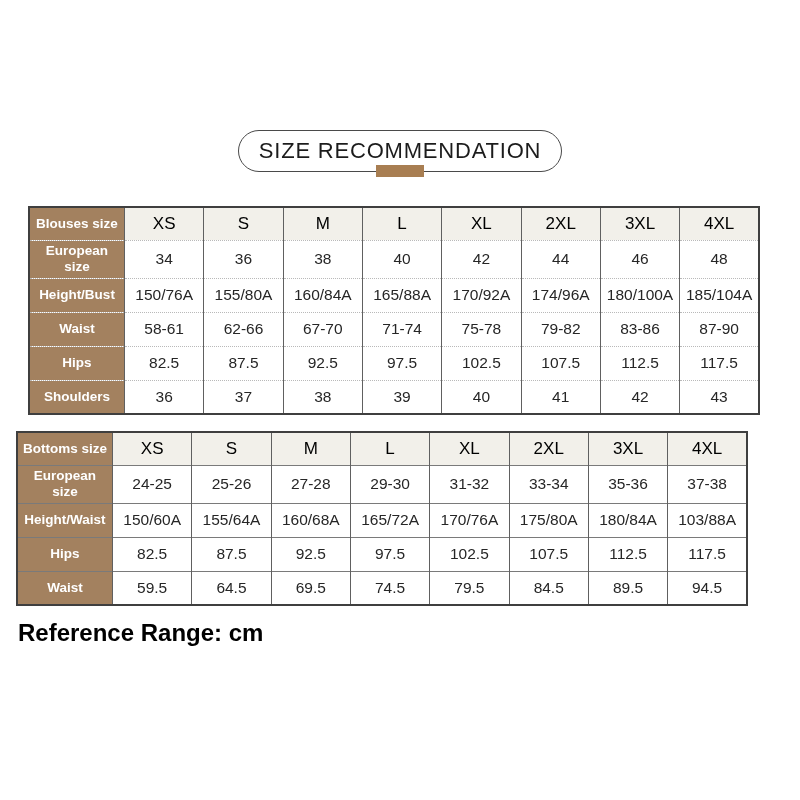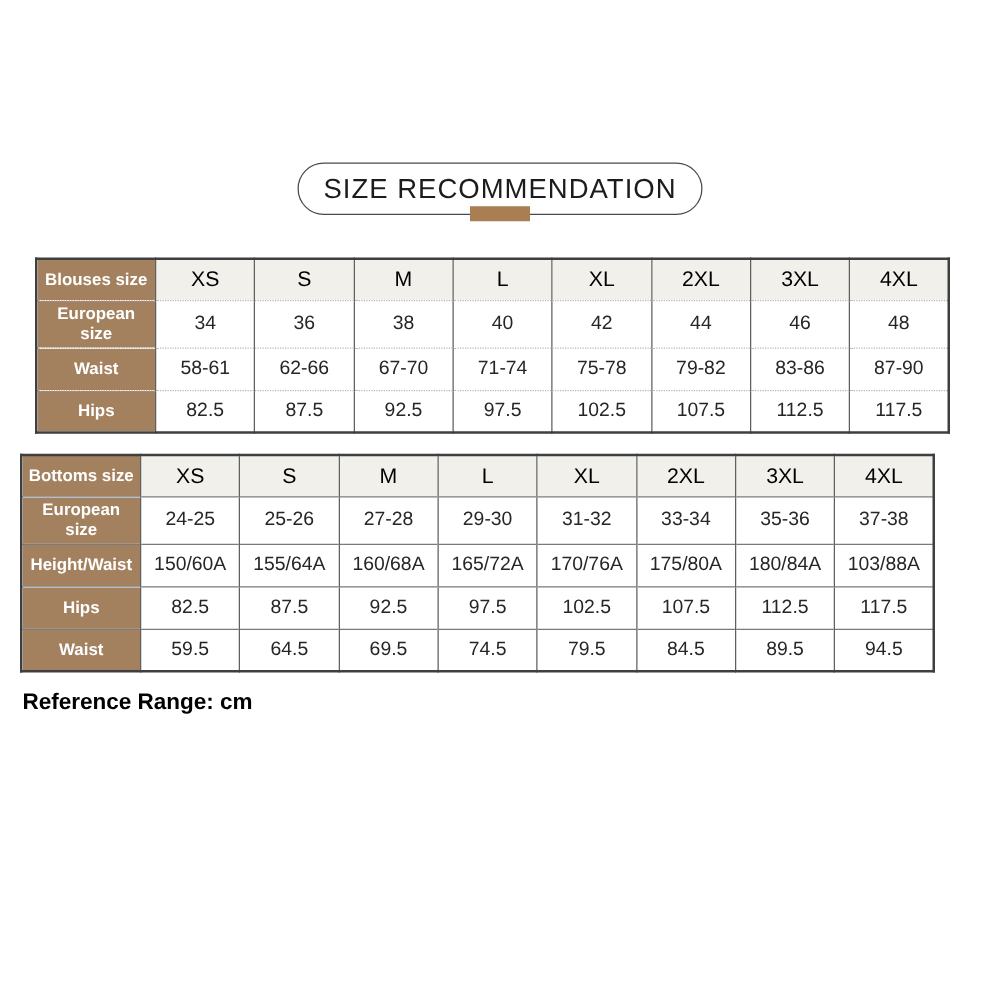--- a/index.html
+++ b/index.html
@@ -68,21 +68,21 @@
     color: #000000;
   }
   .value-cell {
     background: #ffffff;
     font-size: 15.5px;
     color: #262626;
   }
   
   .footer-note {
     margin: 13px 0 0 18px;
-    font-size: 18px;
+    font-size: 24px;
     font-weight: 600;
     color: #000000;
   }
 </style>
 </head>
 <body>
 
 <div class="page">
 
   <div class="title-wrap">
@@ -110,40 +110,62 @@
           <td class="value-cell">34</td>
           <td class="value-cell">36</td>
           <td class="value-cell">38</td>
           <td class="value-cell">40</td>
           <td class="value-cell">42</td>
           <td class="value-cell">44</td>
           <td class="value-cell">46</td>
           <td class="value-cell">48</td>
         </tr>
         <tr>
+          <th class="label-cell">Height/Bust</th>
+          <td class="value-cell">150/76A</td>
+          <td class="value-cell">155/80A</td>
+          <td class="value-cell">160/84A</td>
+          <td class="value-cell">165/88A</td>
+          <td class="value-cell">170/92A</td>
+          <td class="value-cell">174/96A</td>
+          <td class="value-cell">180/100A</td>
+          <td class="value-cell">185/104A</td>
+        </tr>
+        <tr>
           <th class="label-cell">Waist</th>
           <td class="value-cell">58-61</td>
           <td class="value-cell">62-66</td>
           <td class="value-cell">67-70</td>
           <td class="value-cell">71-74</td>
           <td class="value-cell">75-78</td>
           <td class="value-cell">79-82</td>
           <td class="value-cell">83-86</td>
           <td class="value-cell">87-90</td>
         </tr>
         <tr>
           <th class="label-cell">Hips</th>
           <td class="value-cell">82.5</td>
           <td class="value-cell">87.5</td>
           <td class="value-cell">92.5</td>
           <td class="value-cell">97.5</td>
           <td class="value-cell">102.5</td>
           <td class="value-cell">107.5</td>
           <td class="value-cell">112.5</td>
           <td class="value-cell">117.5</td>
+        </tr>
+        <tr>
+          <th class="label-cell">Shoulders</th>
+          <td class="value-cell">36</td>
+          <td class="value-cell">37</td>
+          <td class="value-cell">38</td>
+          <td class="value-cell">39</td>
+          <td class="value-cell">40</td>
+          <td class="value-cell">41</td>
+          <td class="value-cell">42</td>
+          <td class="value-cell">43</td>
         </tr>
       </tbody>
     </table>
 
   <table class="size-table table-bottoms">
       <tbody>
         <tr class="size-header-row">
           <th class="label-cell">Bottoms size</th>
           <th class="size-col">XS</th>
           <th class="size-col">S</th>

